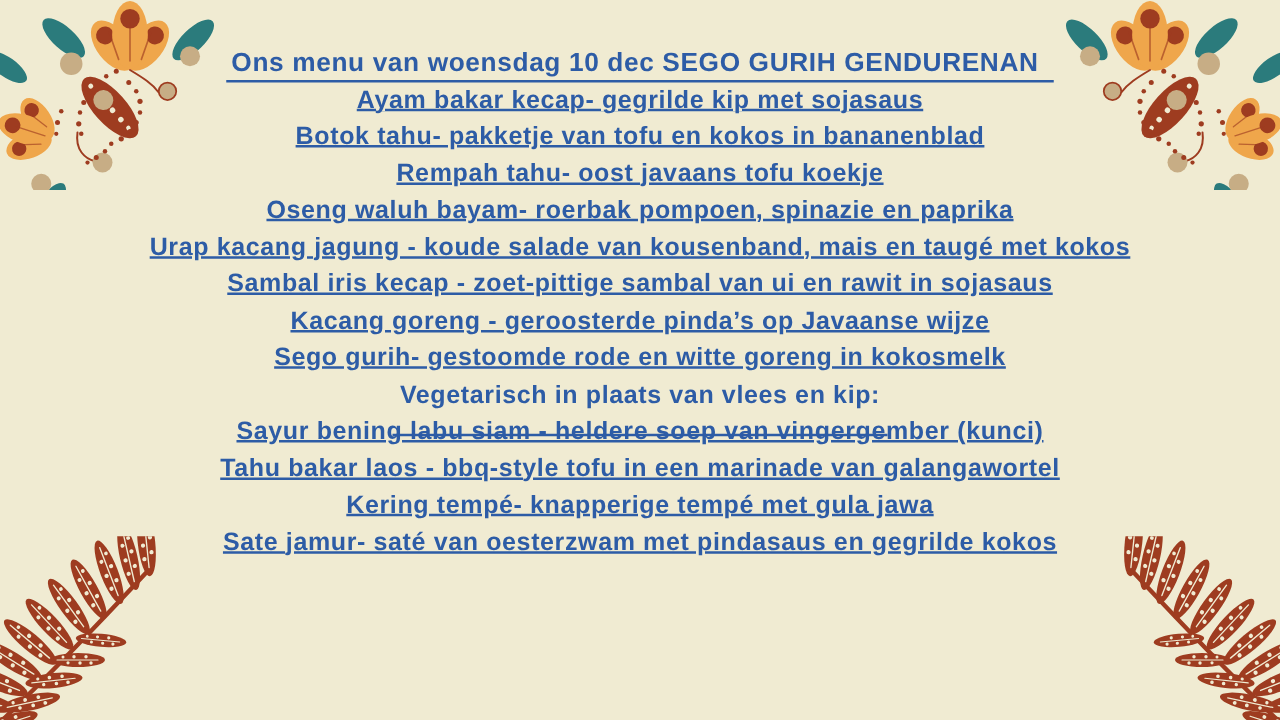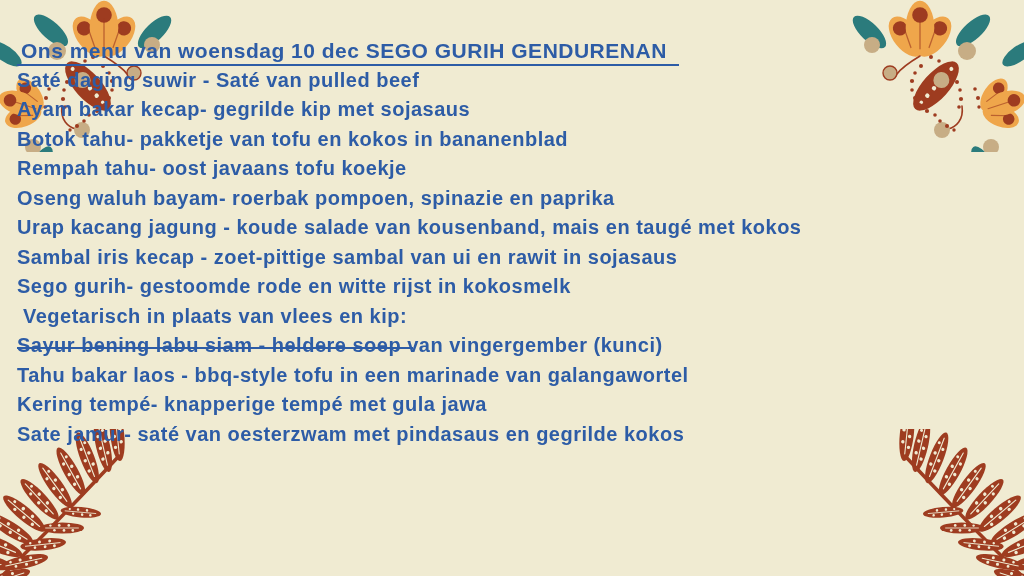--- a/index.html
+++ b/index.html
@@ -12,27 +12,28 @@
   }
   *{margin:0;padding:0;box-sizing:border-box;}
   html,body{width:1024px;height:576px;overflow:hidden;}
   body{
     background:var(--cream);
     position:relative;
     font-family:"Liberation Sans", sans-serif;
   }
   .menu-text{
     position:absolute;
-    top:36px;left:17px;right:0;
-    text-align:left;
+    top:36px;left:0;right:0;
+    text-align:center;
     color:var(--blue);
     font-size:20px;
     line-height:29.5px;
     letter-spacing:0.5px;
     font-weight:600;
+    text-decoration:underline;
   }
   .menu-line{height:29.5px;white-space:nowrap;}
   .menu-title-line{font-size:21px;}
   .underlined{
     display:inline-block;
     border-bottom:2.5px solid currentColor;
     padding:0 12px 1px 4px;
     line-height:25px;
   }
   .underlined.veg{padding:0 6px 18px 6px;}
@@ -222,26 +223,26 @@
     <use href="#lft" transform="translate(30,142) rotate(-108) scale(0.92)"></use>
     <use href="#lft" transform="translate(48,128) rotate(-102) scale(0.9)"></use>
     <use href="#lft" transform="translate(66,113) rotate(-96) scale(0.85)"></use>
     <use href="#lft" transform="translate(84,99) rotate(-90) scale(0.8)"></use>
     <use href="#lft" transform="translate(101,85) rotate(-85) scale(0.75)"></use>
   </g>
 </svg>
 
 <div class="menu-text">
   <div class="menu-line menu-title-line"><span class="underlined">Ons menu van woensdag 10 dec SEGO GURIH GENDURENAN</span></div>
-  <div class="menu-line">Saté daging suwir - Saté van pulled beef</div>
   <div class="menu-line">Ayam bakar kecap- gegrilde kip met sojasaus</div>
   <div class="menu-line">Botok tahu- pakketje van tofu en kokos in bananenblad</div>
   <div class="menu-line">Rempah tahu- oost javaans tofu koekje</div>
   <div class="menu-line">Oseng waluh bayam- roerbak pompoen, spinazie en paprika</div>
   <div class="menu-line">Urap kacang jagung - koude salade van kousenband, mais en taugé met kokos</div>
   <div class="menu-line">Sambal iris kecap - zoet-pittige sambal van ui en rawit in sojasaus</div>
-  <div class="menu-line">Sego gurih- gestoomde rode en witte rijst in kokosmelk</div>
+  <div class="menu-line">Kacang goreng - geroosterde pinda’s op Javaanse wijze</div>
+  <div class="menu-line">Sego gurih- gestoomde rode en witte goreng in kokosmelk</div>
   <div class="menu-line"><span class="underlined veg">Vegetarisch in plaats van vlees en kip:</span></div>
   <div class="menu-line">Sayur bening labu siam - heldere soep van vingergember (kunci)</div>
   <div class="menu-line">Tahu bakar laos - bbq-style tofu in een marinade van galangawortel</div>
   <div class="menu-line">Kering tempé- knapperige tempé met gula jawa</div>
   <div class="menu-line">Sate jamur- saté van oesterzwam met pindasaus en gegrilde kokos</div>
 </div>
 
 </body></html>

